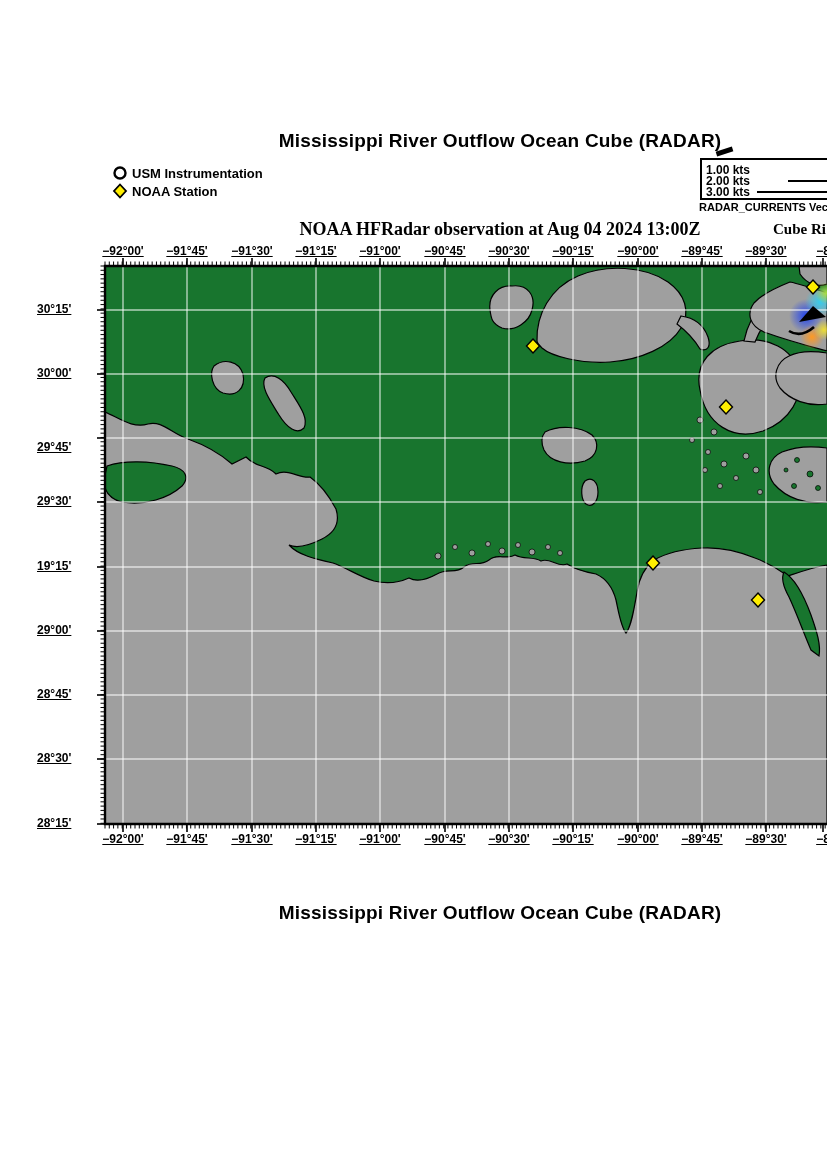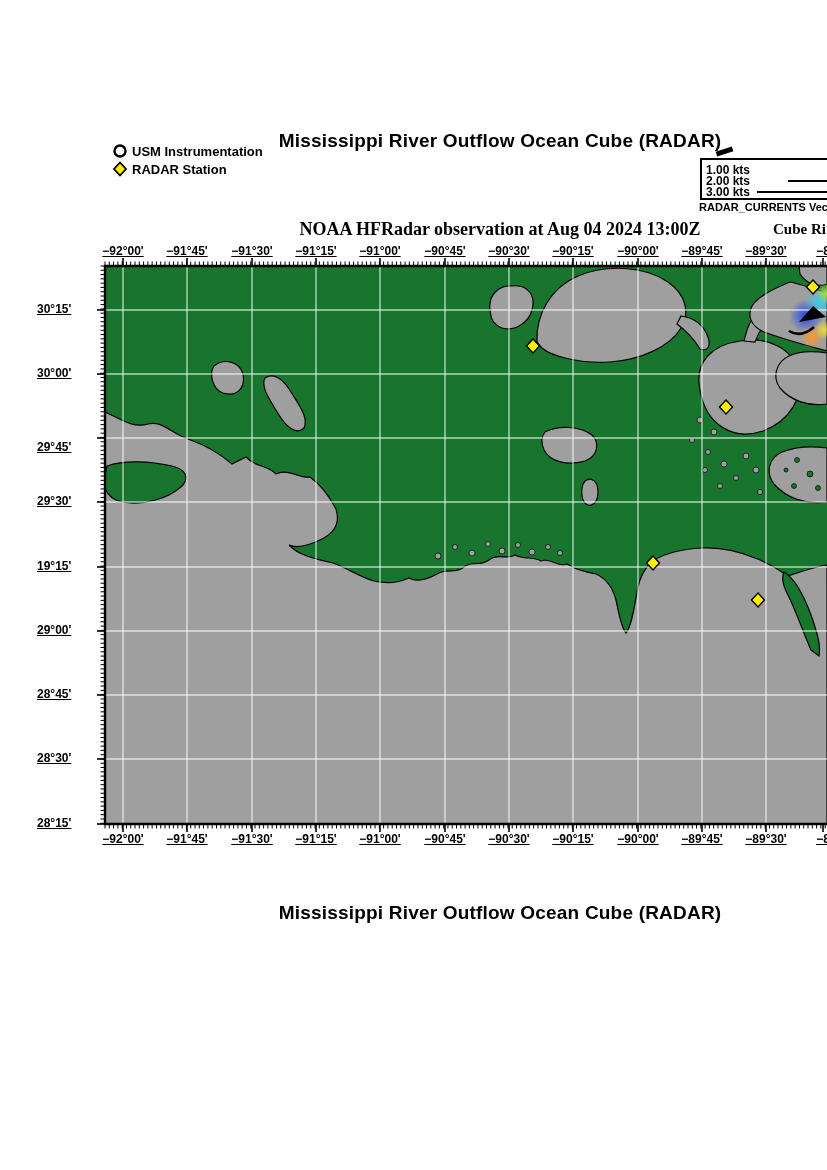--- a/index.html
+++ b/index.html
@@ -9,21 +9,21 @@
          font-size:19px;font-weight:bold;letter-spacing:0.2px;}
   #title-top{top:130px;}
   #title-bottom{top:902px;}
   #subtitle{position:absolute;left:100px;width:800px;text-align:center;top:219px;
         font-family:"Liberation Serif",serif;font-size:18px;font-weight:bold;}
   #miss-ri{position:absolute;left:773px;top:221px;font-family:"Liberation Serif",serif;
         font-size:15px;font-weight:bold;white-space:nowrap;}
   #vector-caption{position:absolute;left:699px;top:201px;font-size:11px;font-weight:bold;
         white-space:nowrap;letter-spacing:0;}
   
-  #legend{position:absolute;left:112px;top:142px;}
+  #legend{position:absolute;left:112px;top:164px;}
   .legend-row{display:flex;align-items:center;height:18px;}
   .legend-row svg{margin-right:4px;}
   .legend-label{font-size:13px;font-weight:bold;}
   
   #scale-box{position:absolute;left:700px;top:158px;width:140px;height:38px;
         border:2px solid #000;background:#fff;}
   .kts-label{position:absolute;left:4px;font-size:12px;font-weight:bold;line-height:11px;text-align:right;}
   .kts-line{position:absolute;background:#000;height:2px;}
   #clipped-mark{position:absolute;left:716px;top:149px;width:17px;height:5px;background:#000;
         transform:rotate(-18deg);}
@@ -53,21 +53,21 @@
     <div class="legend-row">
       <svg width="16" height="16">
         <circle cx="8" cy="8" r="5.5" fill="#fff" stroke="#000" stroke-width="2.4"></circle>
       </svg>
       <span class="legend-label">USM Instrumentation</span>
     </div>
     <div class="legend-row">
       <svg width="16" height="16">
         <path d="M 8 1.5 L 14 8 L 8 14.5 L 2 8 Z" fill="#ffee00" stroke="#000" stroke-width="1.8"></path>
       </svg>
-      <span class="legend-label">RADAR Station</span>
+      <span class="legend-label">NOAA Station</span>
     </div>
   </div>
 
   <div id="clipped-mark"></div>
   <div id="scale-box">
       <span class="kts-label" style="top: 5px;">1.00 kts</span>
       <span class="kts-label" style="top: 16px;">2.00 kts</span>
       <div class="kts-line" style="left: 86px; top: 20px; width: 54px;"></div>
       <span class="kts-label" style="top: 27px;">3.00 kts</span>
       <div class="kts-line" style="left: 55px; top: 31px; width: 85px;"></div>

